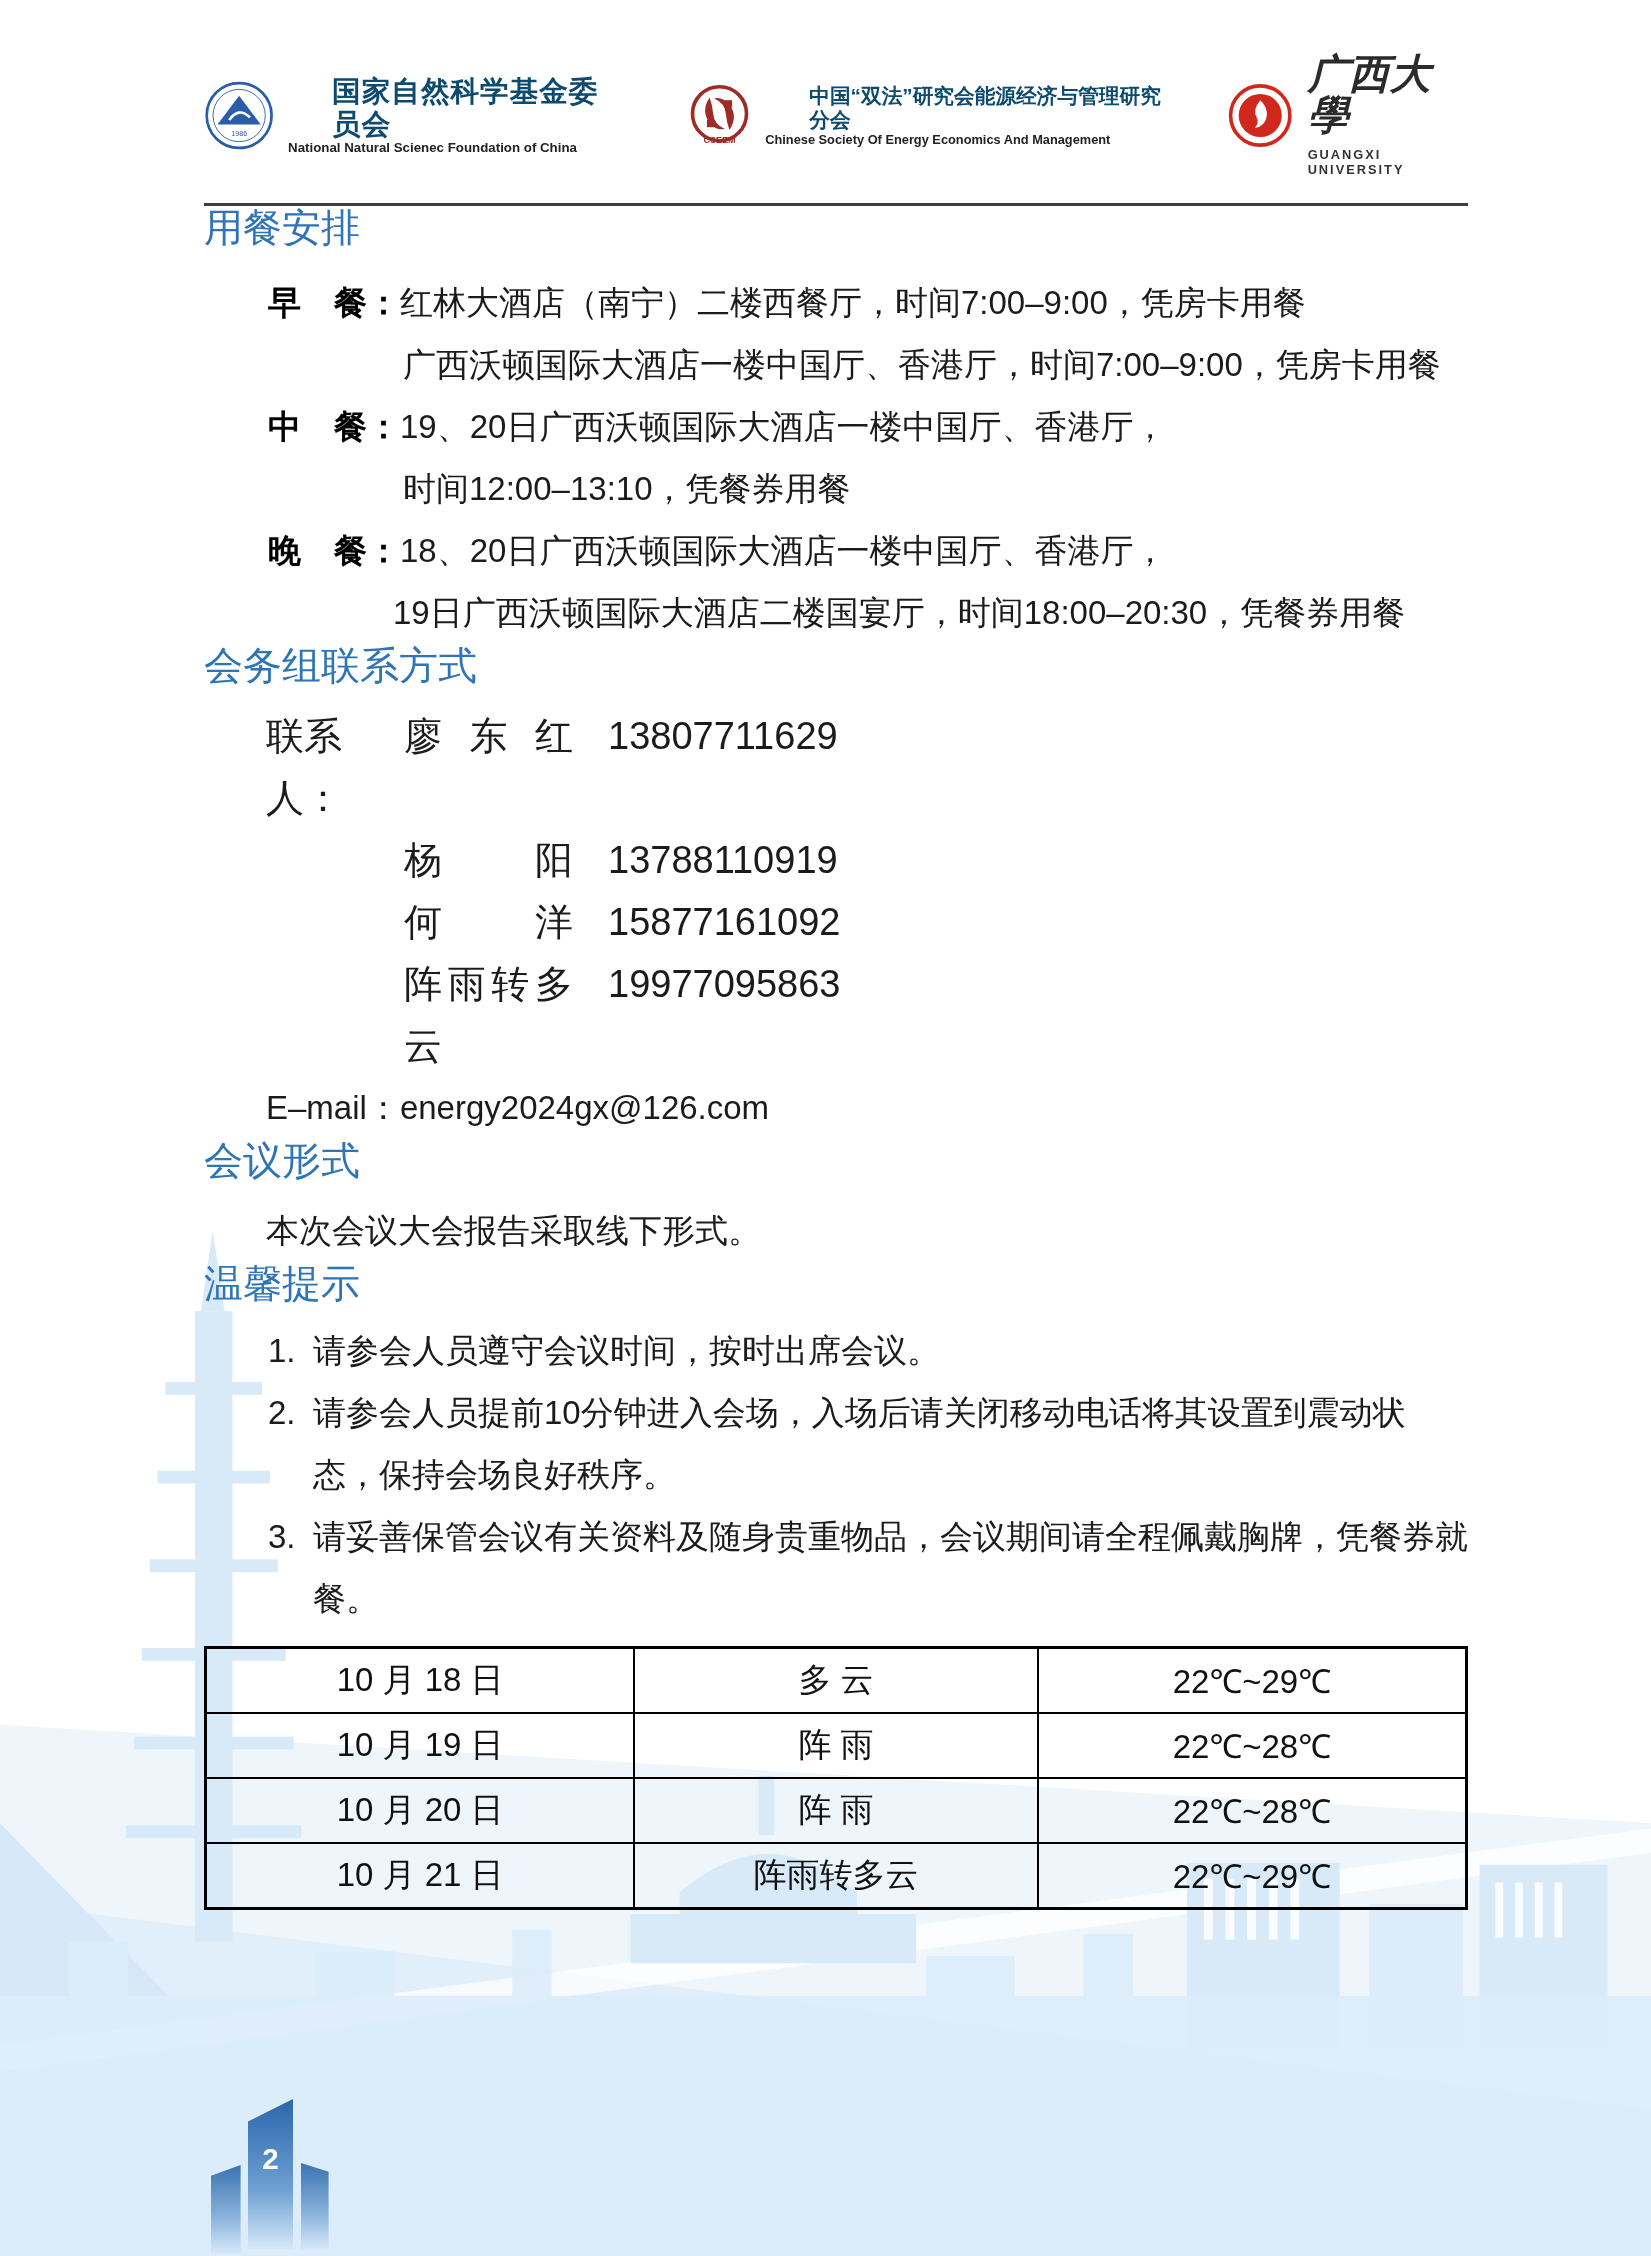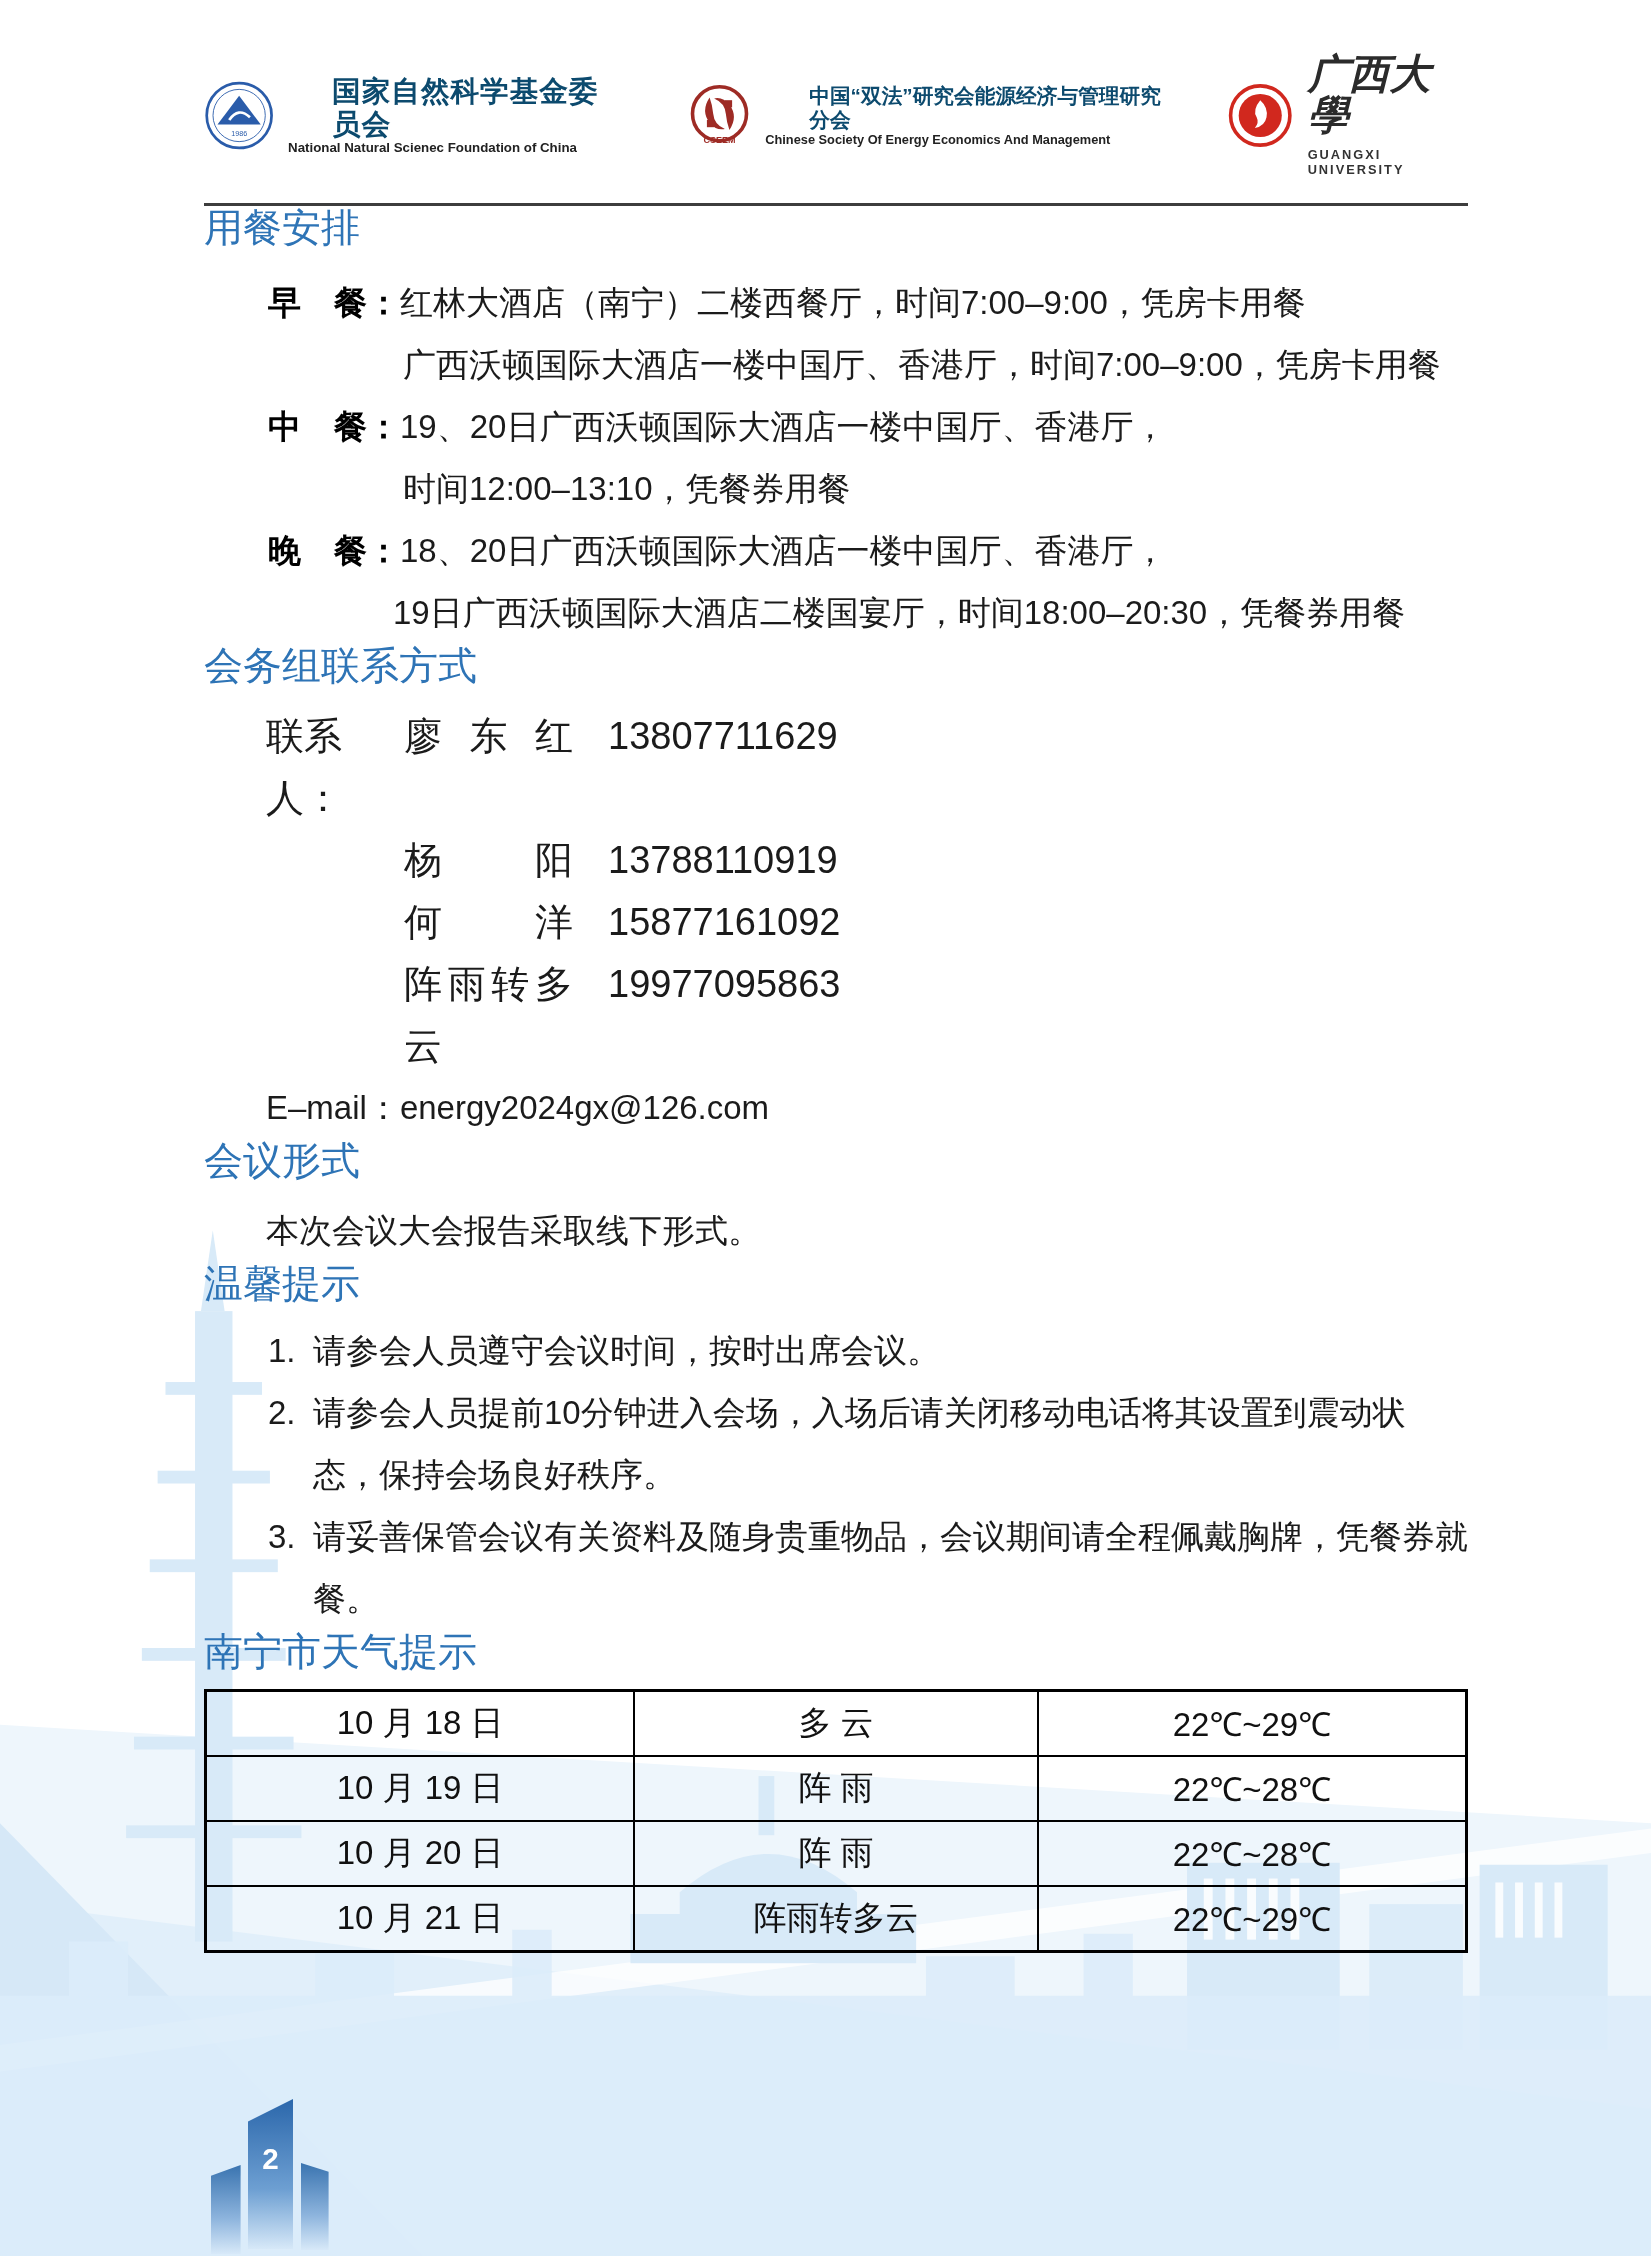--- a/index.html
+++ b/index.html
@@ -243,21 +243,20 @@
       <div class="tip">
         <span class="tip-num">2.</span>
         <div class="tip-text">请参会人员提前10分钟进入会场，入场后请关闭移动电话将其设置到震动状态，保持会场良好秩序。</div>
       </div>
       <div class="tip">
         <span class="tip-num">3.</span>
         <div class="tip-text">请妥善保管会议有关资料及随身贵重物品，会议期间请全程佩戴胸牌，凭餐券就餐。</div>
       </div>
     </div>
 
-    <h2 class="sec sec-weather">南宁市天气提示</h2>
     <table class="weather-table">
       <tbody>
         <tr>
           <td class="c1">10 月 18 日</td>
           <td class="c2">多 云</td>
           <td class="c3">22℃~29℃</td>
         </tr>
         <tr>
           <td class="c1">10 月 19 日</td>
           <td class="c2">阵 雨</td>

